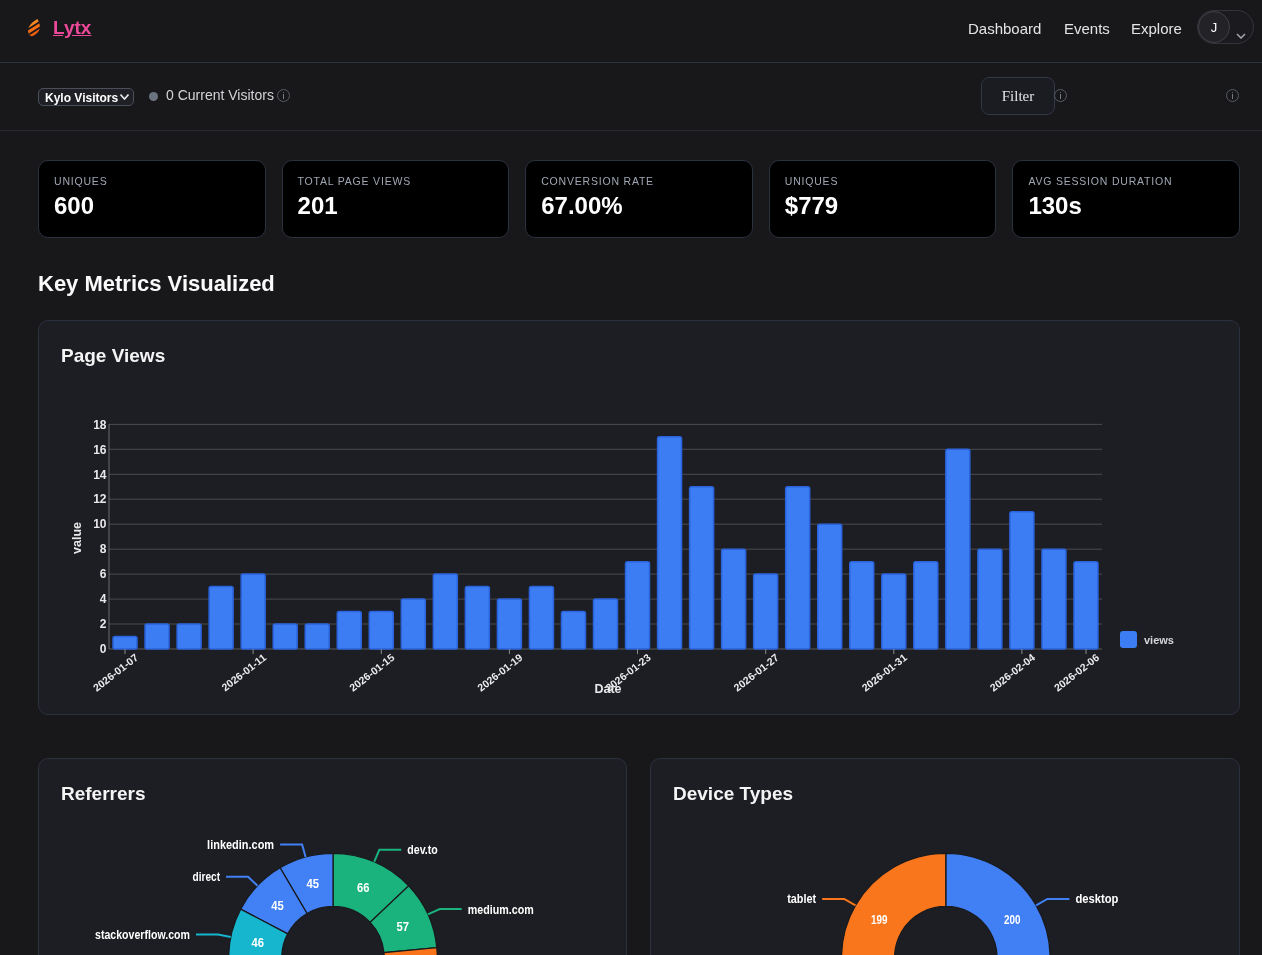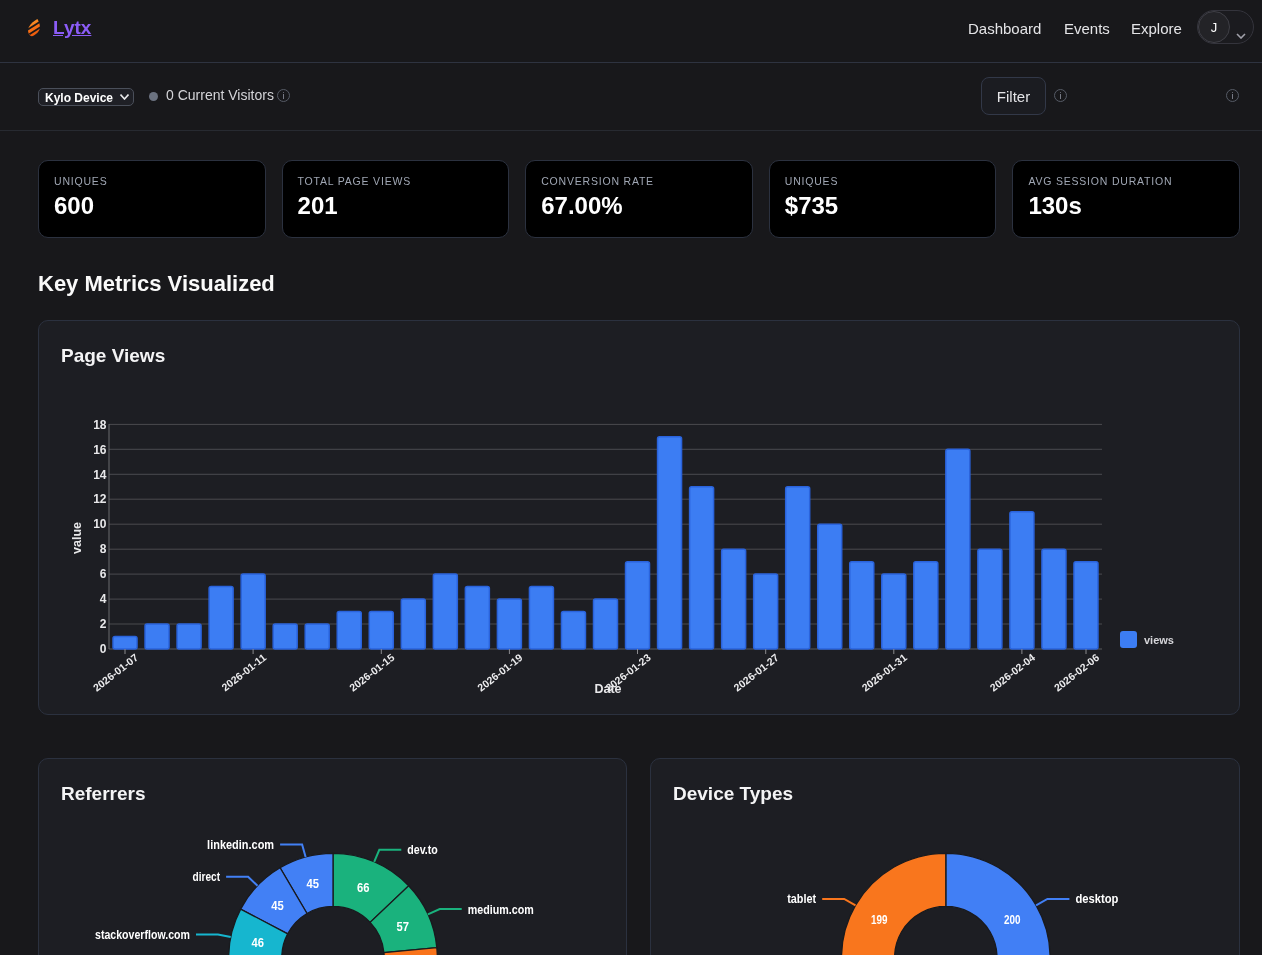--- a/index.html
+++ b/index.html
@@ -24,63 +24,63 @@
           <linearGradient id="fg" x1="0" y1="0" x2="0.4" y2="1">
 <stop offset="0" stop-color="#fbb03b"></stop>
             <stop offset="0.55" stop-color="#f97316"></stop>
             <stop offset="1" stop-color="#ea580c"></stop>
           </linearGradient>
         </defs>
 <path d="M10.4 0 C6.8 2.0 3.4 4.8 1.9 8.0 C0.6 11.0 0.8 13.8 2.6 16.0 C3.3 16.8 4.2 17.2 5.0 17.3 C8.7 15.9 11.9 13.0 12.7 9.8 C13.5 6.5 12.1 3.1 10.4 0 Z" fill="url(#fg)"></path>
 <path d="M0.9 10.6 L12.3 3.2 M2.4 15.3 L13.4 8.2" stroke="#18181b" stroke-width="1.8" fill="none"></path>
 </svg>
     </div>
-  <div style="position:absolute;left:53px;top:17px;font-size:19px;font-weight:bold;color:#8b5cf6;text-decoration:underline;">Lytx</div>
+  <div style="position:absolute;left:53px;top:17px;font-size:19px;font-weight:bold;color:#ec4899;text-decoration:underline;">Lytx</div>
   <div class="nav" style="left:968px;">Dashboard</div>
   <div class="nav" style="left:1064px;">Events</div>
   <div class="nav" style="left:1131px;">Explore</div>
   <div style="position:absolute;left:1197px;top:10px;width:57px;height:34px;border:1px solid #34343c;border-radius:17px;background:#1b1b1f;">
     <div style="position:absolute;left:0px;top:0px;width:32px;height:32px;border:1px solid #3f3f46;border-radius:50%;background:#232327;text-align:center;line-height:32px;font-size:13px;color:#fff;">J</div>
     <div style="position:absolute;left:38px;top:14px;"><svg width="10" height="6" viewBox="0 0 10 6" fill="none">
           <path d="M1 1 L5 5 L9 1" stroke="#a1a1aa" stroke-width="1.6"></path>
         </svg></div>
   </div>
 </div>
 
 <div class="row2">
   <div style="position:absolute;left:38px;top:25px;width:96px;height:18px;border:1px solid #4a4f5a;border-radius:5px;background:#1f2026;font-size:12px;font-weight:bold;color:#fff;line-height:16px;">
-      <span style="position:absolute;left:6px;top:1px;">Kylo Device</span>
+      <span style="position:absolute;left:6px;top:1px;">Kylo Visitors</span>
       <svg style="position:absolute;right:4px;top:5px;" width="9" height="6" viewBox="0 0 9 6" fill="none">
         <path d="M0.5 0.5 L4.5 5 L8.5 0.5" stroke="#e8e8ea" stroke-width="1.6"></path>
       </svg>
     </div>
   <div style="position:absolute;left:149px;top:29px;width:9px;height:9px;border-radius:50%;background:#6b7280;"></div>
   <div style="position:absolute;left:166px;top:24px;font-size:14px;color:#d4d4d8;">0 Current Visitors</div>
   <div style="position:absolute;left:277px;top:26px;width:13px;height:13px;border:1px solid #565b66;border-radius:50%;color:#9094a0;font-size:9px;line-height:13px;text-align:center;font-style:normal">i</div>
-  <div class="btn" style="left:981px;top:14px;width:65px;height:38px;">Filter</div>
+  <div class="btn" style="left:981px;top:14px;width:74px;height:38px;font-family:Liberation Serif, serif;">Filter</div>
   <div style="position:absolute;left:1054px;top:26px;width:13px;height:13px;border:1px solid #565b66;border-radius:50%;color:#9094a0;font-size:9px;line-height:13px;text-align:center;font-style:normal">i</div>
   <div style="position:absolute;left:1226px;top:26px;width:13px;height:13px;border:1px solid #565b66;border-radius:50%;color:#9094a0;font-size:9px;line-height:13px;text-align:center;font-style:normal">i</div>
 </div>
 
 <div style="position:absolute;left:38px;top:160px;width:1202px;display:flex;gap:16px;">
     <div class="stat">
       <div class="slabel">UNIQUES</div>
       <div class="sval">600</div>
     </div>
     <div class="stat">
       <div class="slabel">TOTAL PAGE VIEWS</div>
       <div class="sval">201</div>
     </div>
     <div class="stat">
       <div class="slabel">CONVERSION RATE</div>
       <div class="sval">67.00%</div>
     </div>
     <div class="stat">
       <div class="slabel">UNIQUES</div>
-      <div class="sval">$735</div>
+      <div class="sval">$779</div>
     </div>
     <div class="stat">
       <div class="slabel">AVG SESSION DURATION</div>
       <div class="sval">130s</div>
     </div>
   </div>
 
 <div style="position:absolute;left:38px;top:271px;font-size:22px;font-weight:bold;color:#fafafa;">Key Metrics Visualized</div>
 
 <div class="card" style="left:38px;top:320px;width:1202px;height:395px;">

